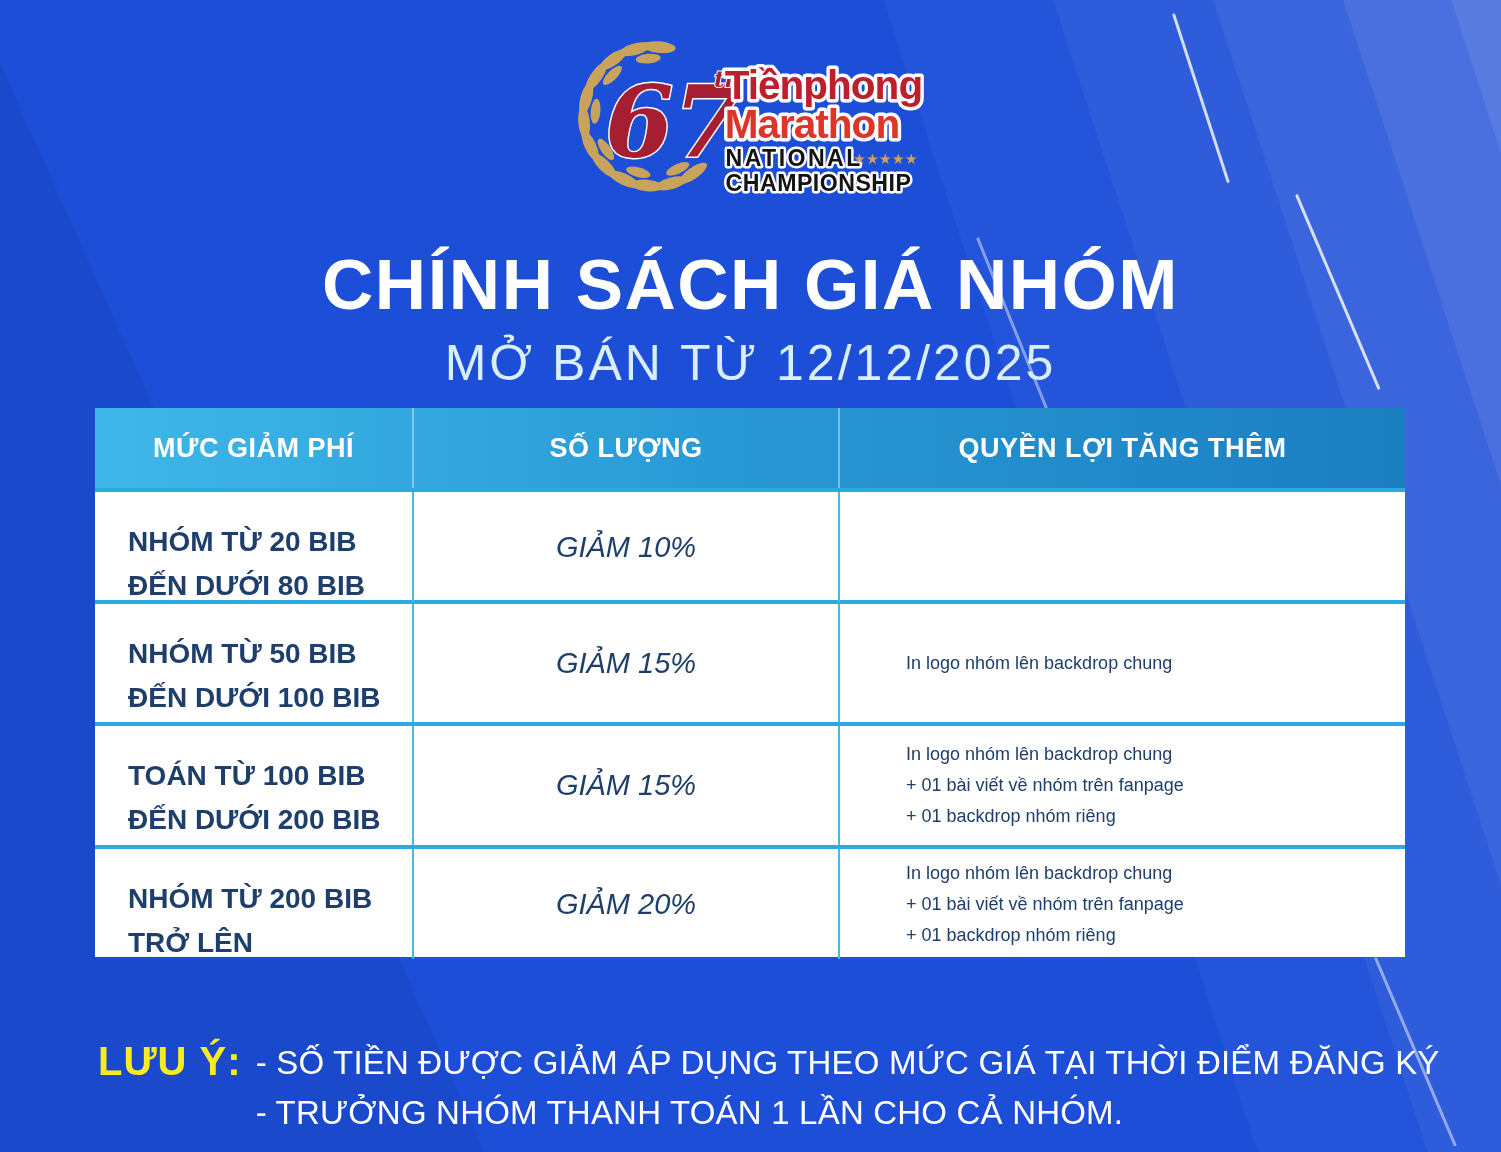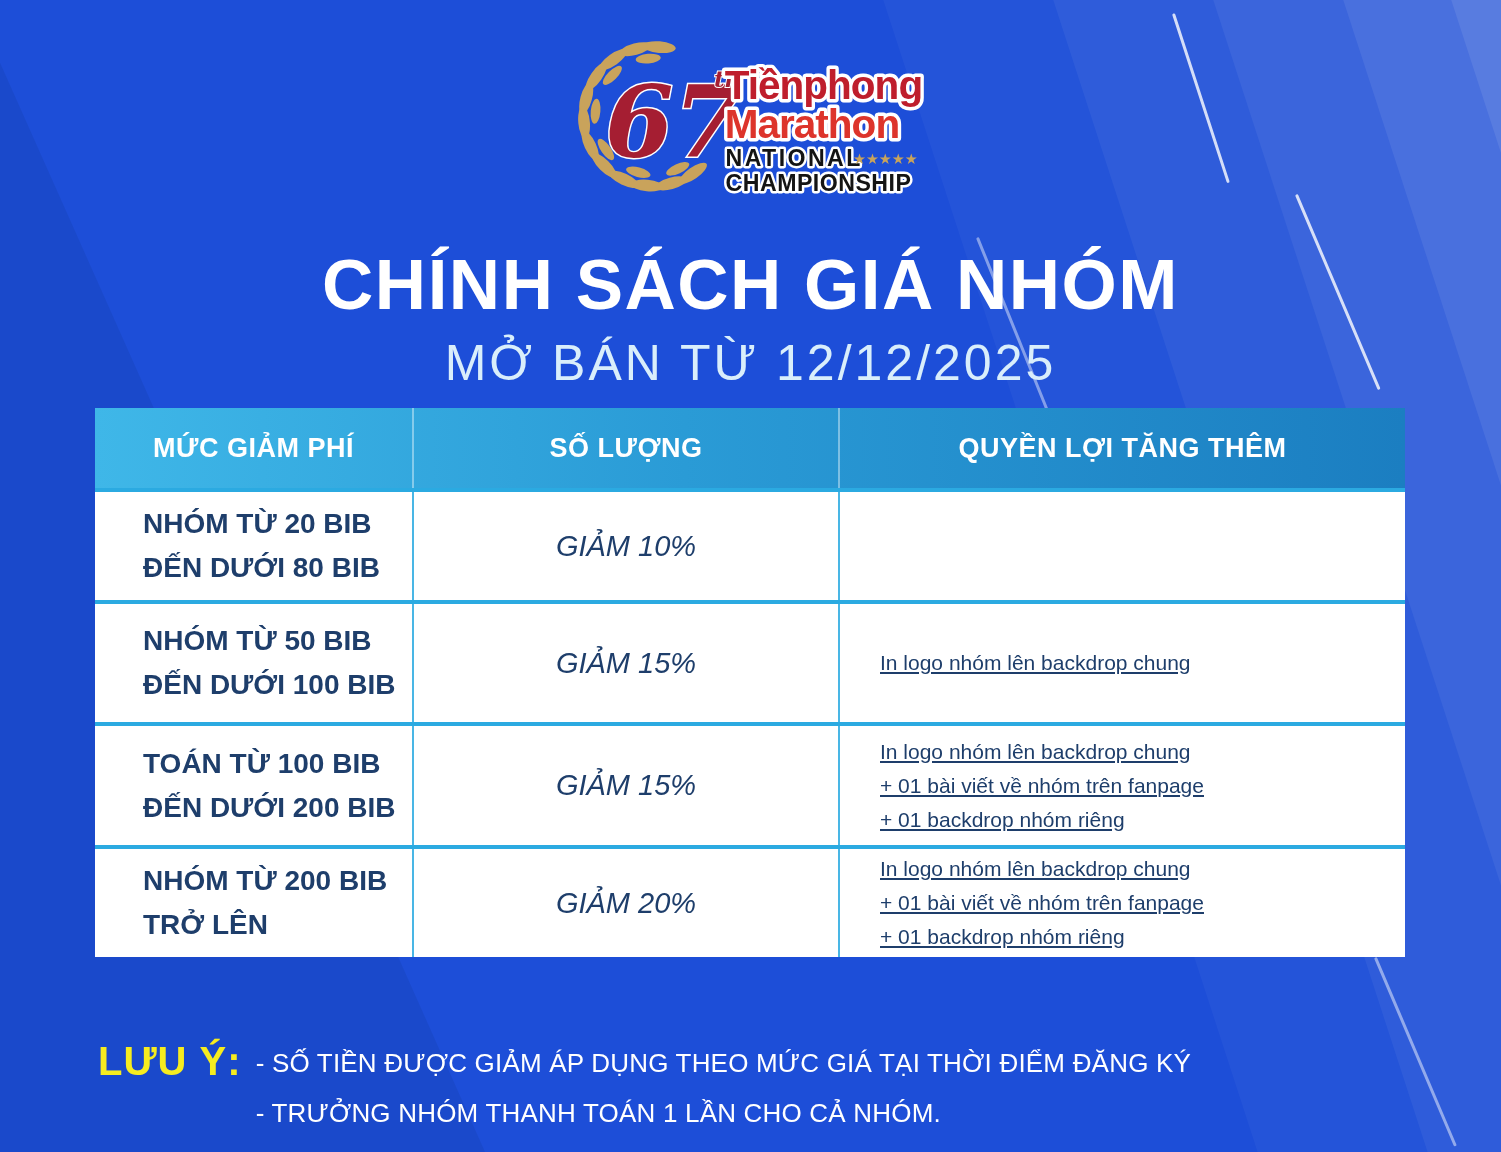--- a/index.html
+++ b/index.html
@@ -47,33 +47,33 @@
   }
   .th + .th{border-left:2px solid rgba(255,255,255,.4);}
   .trow{
     display:grid; grid-template-columns:317px 426px 567px;
     background:#ffffff; border-top:4px solid #2baae1; box-sizing:border-box;
   }
   .r1{height:112px;} .r2{height:122px;} .r3{height:123px;} .r4{height:112px;}
   .cell{box-sizing:border-box; color:#1e3e6b;}
   .cell + .cell{border-left:2px solid #49b6e5;}
   .qty{
-    display:flex; flex-direction:column; justify-content:center; gap:12px;
-    padding-left:48px; font-weight:bold; font-size:28px;
+    display:flex; flex-direction:column; gap:12px;
+    padding-left:33px; font-weight:bold; font-size:28px;margin-top:34px;
   }
   .disc{display:flex; align-items:center; justify-content:center; font-size:29px;font-style:italic;}
   .ben{
     display:flex; flex-direction:column; justify-content:center; gap:10px;
-    padding-left:40px; padding-right:16px; font-size:21px;text-decoration:underline;
+    padding-left:66px; padding-right:16px; font-size:18px;
   }
 
   
   .notes{position:absolute; left:98px; top:1038px; display:flex; gap:14px; align-items:flex-start;}
   .notes-label{color:#f6ec1f; font-weight:bold; font-size:40px; letter-spacing:1px; line-height:46px;}
-  .note-items{display:flex; flex-direction:column; color:#ffffff; font-size:26px; line-height:50px; letter-spacing:.2px;}
+  .note-items{display:flex; flex-direction:column; color:#ffffff; font-size:33px; line-height:50px; letter-spacing:.2px;}
 </style>
 </head>
 <body>
 
 <div class="canvas">
 
   <div class="band b1"></div>
   <div class="band b2"></div>
   <div class="band b3"></div>
   <div class="band b4"></div>

